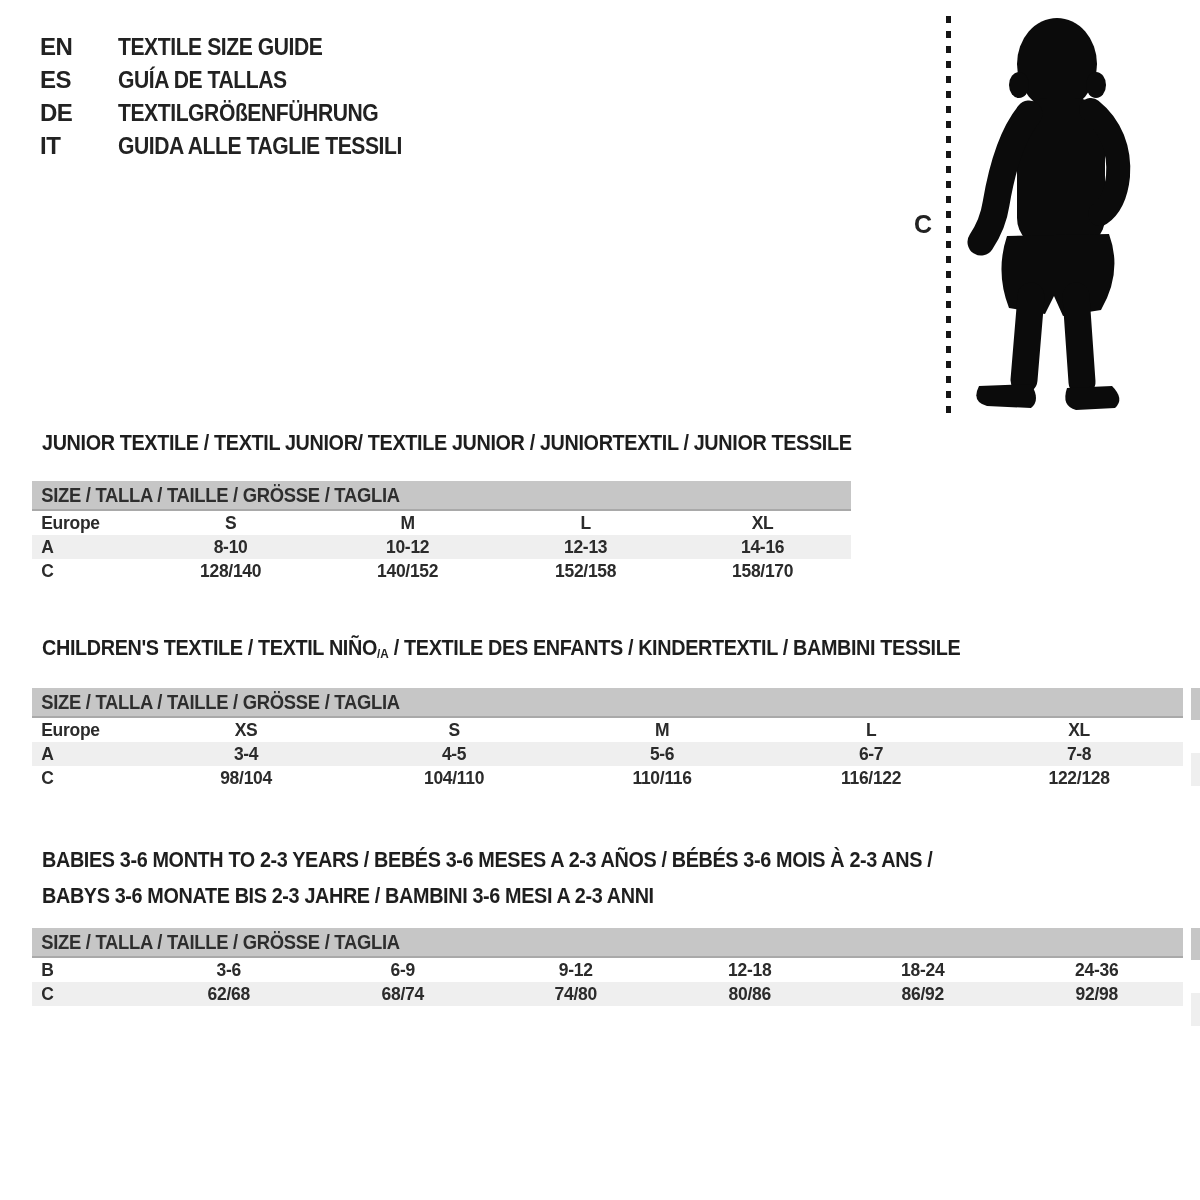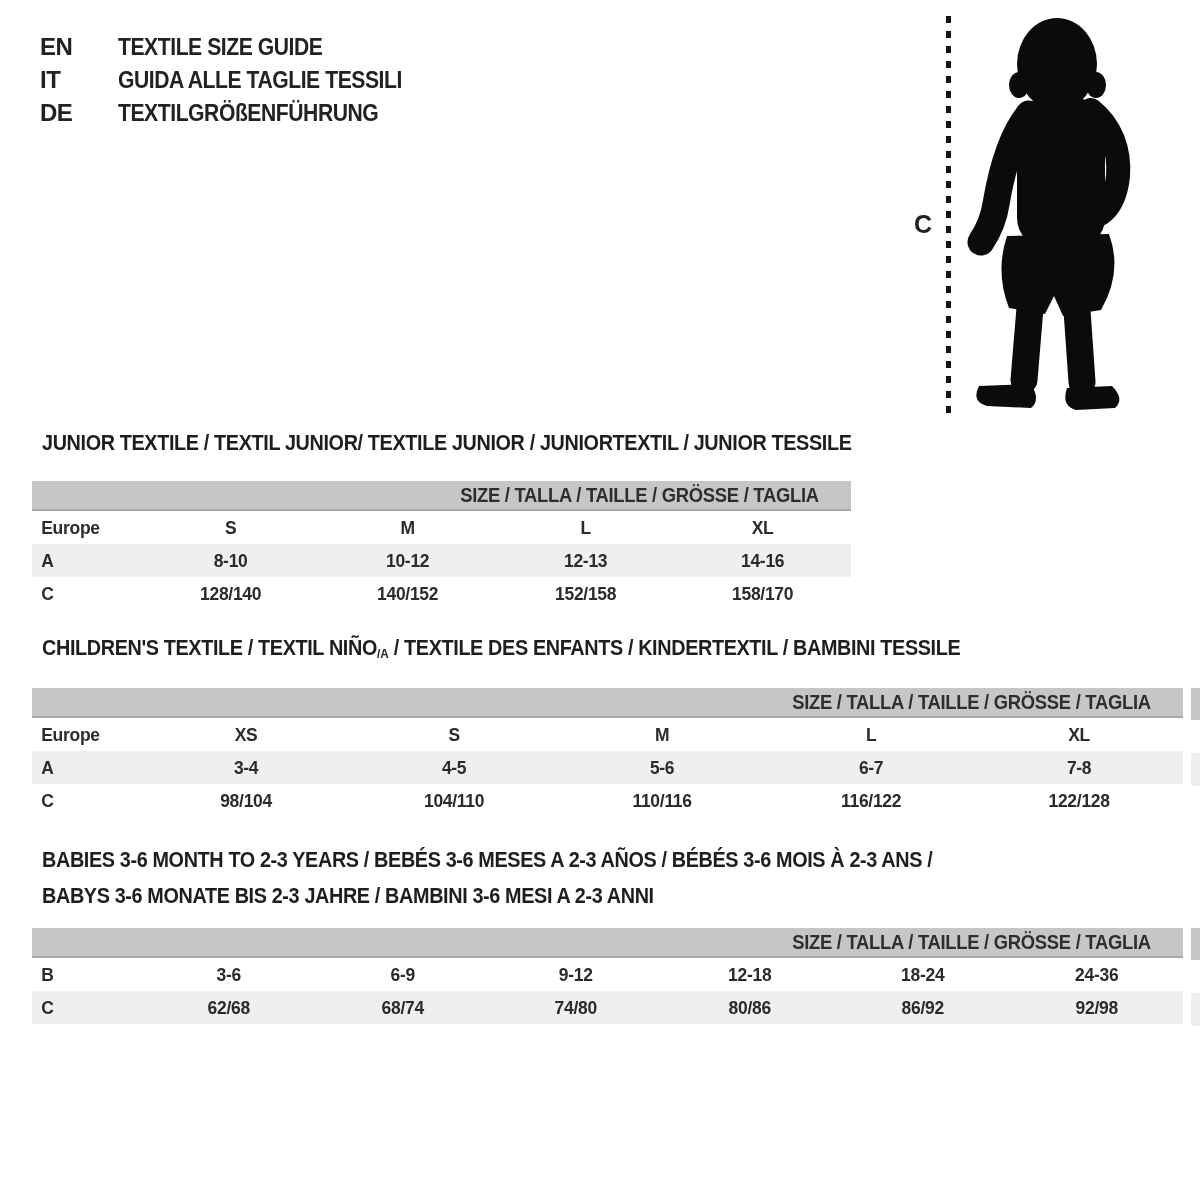--- a/index.html
+++ b/index.html
@@ -20,24 +20,24 @@
   .toddler { position:absolute; left:955px; top:14px; }
 
   
   .sec-heading { position:absolute; left:42px; font-size:22px; font-weight:700; letter-spacing:-0.4px;
     transform:scaleX(0.9); transform-origin:0 50%; white-space:nowrap; color:#1e1e1e; line-height:24px; }
   .sec-heading .subsz { font-size:13px; vertical-align:-3px; letter-spacing:0; }
   .two-line { line-height:36px; }
 
   
   .sg-table { position:absolute; left:32px; }
-  .size-bar { height:30px; background:#c6c6c6; border-bottom:2px solid #a9a9a9; display:flex; align-items:center;justify-content:flex-end; }
+  .size-bar { height:30px; background:#c6c6c6; border-bottom:2px solid #a9a9a9; display:flex; align-items:center; }
   .size-bar .bar-label { font-size:20px; font-weight:700; color:#2e2e2e; padding-left:10px; letter-spacing:-0.3px;
     transform:scaleX(0.92); transform-origin:0 50%; white-space:nowrap; }
-  .trow { display:grid; height:33px; align-items:center; }
+  .trow { display:grid; height:24px; align-items:center; }
   .cols4 { grid-template-columns:110px repeat(4,1fr); }
   .cols5 { grid-template-columns:110px repeat(5,1fr); }
   .cols6 { grid-template-columns:110px repeat(6,1fr); }
   .trow.alt { background:#efefef; }
   .cell { font-size:19px; font-weight:700; text-align:center; letter-spacing:-0.3px; color:#2b2b2b;
     transform:scaleX(0.92); }
   .cell.lbl { text-align:left; padding-left:10px; transform-origin:0 50%; }
 
   
   .edge-frag { position:absolute; left:1191px; width:9px; }
@@ -51,26 +51,30 @@
 <body>
 
 <div class="page">
 
   <div class="lang-block">
     <div class="lang-row">
       <span class="lang-code">EN</span>
       <span class="lang-title">TEXTILE SIZE GUIDE</span>
     </div>
     <div class="lang-row">
-      <span class="lang-code">IT</span>
-      <span class="lang-title">GUIDA ALLE TAGLIE TESSILI</span>
+      <span class="lang-code">ES</span>
+      <span class="lang-title">GUÍA DE TALLAS</span>
     </div>
     <div class="lang-row">
       <span class="lang-code">DE</span>
       <span class="lang-title">TEXTILGRÖßENFÜHRUNG</span>
+    </div>
+    <div class="lang-row">
+      <span class="lang-code">IT</span>
+      <span class="lang-title">GUIDA ALLE TAGLIE TESSILI</span>
     </div>
   </div>
 
   <div class="dash-line"></div>
   <div class="c-label">C</div>
   <svg class="toddler" viewBox="0 0 185 405" width="185" height="405" xmlns="http://www.w3.org/2000/svg">
     <g fill="#0b0b0b" stroke="none">
       <ellipse cx="102" cy="50" rx="40" ry="46"></ellipse>
       <ellipse cx="64" cy="71" rx="10" ry="13"></ellipse>
       <ellipse cx="141" cy="71" rx="10" ry="13"></ellipse>

